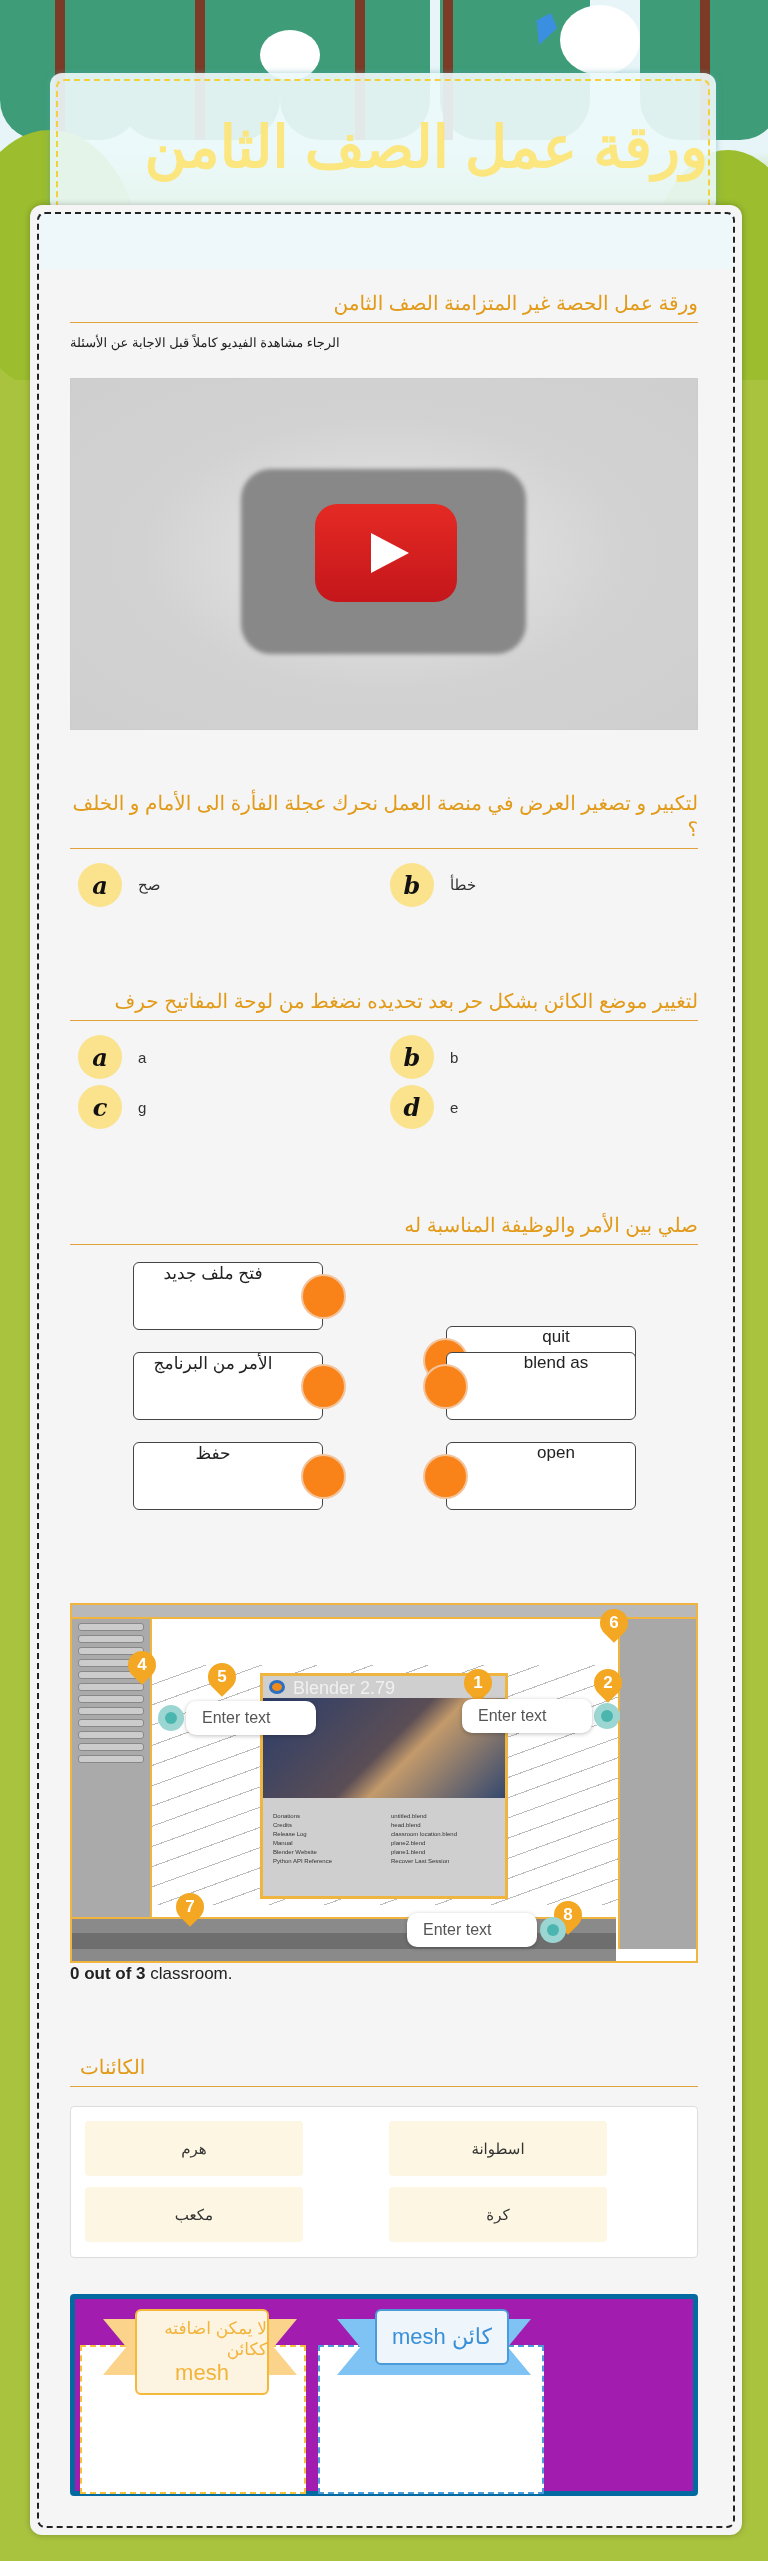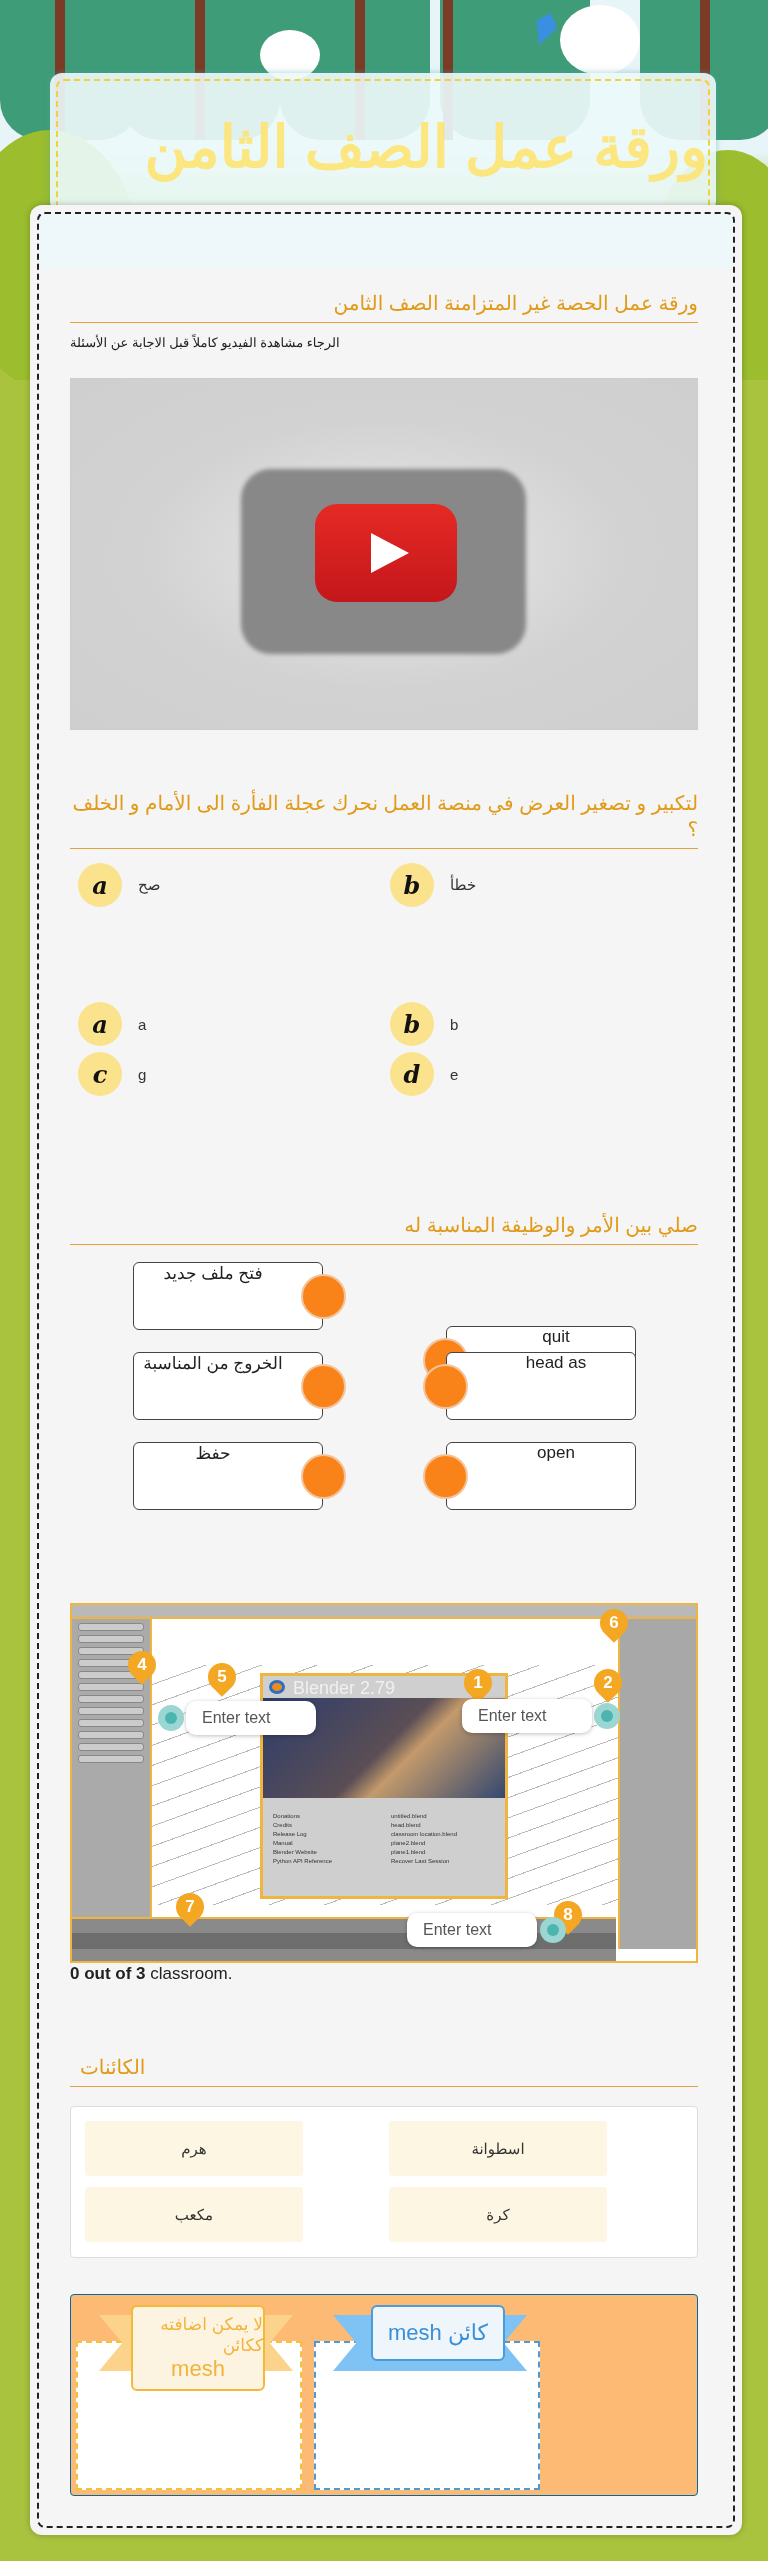--- a/index.html
+++ b/index.html
@@ -51,21 +51,21 @@
 .grid-lines{position:absolute;left:80px;top:60px;width:470px;height:240px;background:repeating-linear-gradient(160deg,transparent 0,transparent 18px,#bbb 18px,#bbb 19px)}
 .marker{position:absolute;width:28px;height:28px;border-radius:50% 50% 50% 0;transform:rotate(-45deg);background:#f3a722}
 .marker span{display:block;transform:rotate(45deg);color:#fff;font-weight:bold;font-size:17px;text-align:center;line-height:28px}
 .hs-dot{position:absolute;width:26px;height:26px;border-radius:50%;background:#9cd6d2;display:flex;align-items:center;justify-content:center}
 .hs-dot::after{content:"";width:12px;height:12px;border-radius:50%;background:#4bb6b0}
 .hs-input{position:absolute;height:34px;width:130px;background:#fff;border-radius:10px;box-shadow:0 1px 4px rgba(0,0,0,.25);font-size:16px;color:#555;display:flex;align-items:center;padding-left:16px}
 .status{position:absolute;left:70px;top:1964px;font-size:17px;color:#222}
 .status b{font-weight:bold}
 .cat-box{position:absolute;left:70px;top:2106px;width:628px;height:152px;background:#fff;border:1px solid #ddd;border-radius:4px}
 .cat{position:absolute;width:218px;height:55px;background:#fcf6e3;border-radius:4px;display:flex;align-items:center;justify-content:center;font-size:15px;color:#333;direction:rtl}
-.drop-box{position:absolute;left:70px;top:2294px;width:628px;height:202px;background:#fdba74;border:1px solid #0369a1;border-radius:4px}
+.drop-box{position:absolute;left:70px;top:2294px;width:628px;height:202px;background:#a21caf;border:5px solid #0369a1;border-radius:4px}
 .drop{position:absolute;top:46px;width:226px;height:149px;background:#fff;border:2px dashed}
 .drop.y{left:5px;border-color:#f3c13a}
 .drop.b{left:243px;border-color:#4a9bd8}
 .ribbon-tail{position:absolute;top:20px;width:194px;height:56px}
 .ribbon-label{position:absolute;top:10px;width:134px;border-radius:6px;border:2px solid;display:flex;flex-direction:column;align-items:center;justify-content:center;font-size:17px;direction:rtl}
 .rib-y{left:60px;height:86px;background:#fdf3e1;border-color:#f4b83a;color:#f2b43a}
 .rib-b{left:300px;height:56px;background:#eef5fb;border-color:#4a9bd8;color:#3a90d8}
 .rib-y .l2{font-size:22px;direction:ltr}
 </style>
 </head>
@@ -119,20 +119,21 @@
       <span class="opt-label">صح</span>
     </div>
     <div class="opt" style="left:320px;top:0">
       <div class="bubble">b</div>
       <span class="opt-label">خطأ</span>
     </div>
   </div>
 </div>
 
 <div class="section" style="top:988px">
+  <div class="sec-title">لتغيير موضع الكائن بشكل حر بعد تحديده نضغط من لوحة المفاتيح حرف</div>
   <div class="opts" style="height:96px">
     <div class="opt" style="left:8px;top:0">
       <div class="bubble">a</div>
       <span class="opt-label">a</span>
     </div>
     <div class="opt" style="left:320px;top:0">
       <div class="bubble">b</div>
       <span class="opt-label">b</span>
     </div>
     <div class="opt" style="left:8px;top:50px">
@@ -147,34 +148,34 @@
 </div>
 
 <div class="section" style="top:1212px">
   <div class="sec-title">صلي بين الأمر والوظيفة المناسبة له</div>
 </div>
 <div class="match-card left" style="left:133px;top:1262px">
     <span>فتح ملف جديد</span>
     <div class="dot"></div>
   </div>
 <div class="match-card left" style="left:133px;top:1352px">
-    <span>الخروج من المناسبة</span>
+    <span>الأمر من البرنامج</span>
     <div class="dot"></div>
   </div>
 <div class="match-card left" style="left:133px;top:1442px">
     <span>حفظ</span>
     <div class="dot"></div>
   </div>
 <div class="match-card right" style="left:446px;top:1326px">
     <div class="dot"></div>
     <span>quit</span>
   </div>
 <div class="match-card right" style="left:446px;top:1352px">
     <div class="dot"></div>
-    <span>head as</span>
+    <span>blend as</span>
   </div>
 <div class="match-card right" style="left:446px;top:1442px">
     <div class="dot"></div>
     <span>open</span>
   </div>
 
 <div class="blender">
   <div class="bl-topbar"></div>
   <div class="bl-left">
     <div class="btn"></div>

